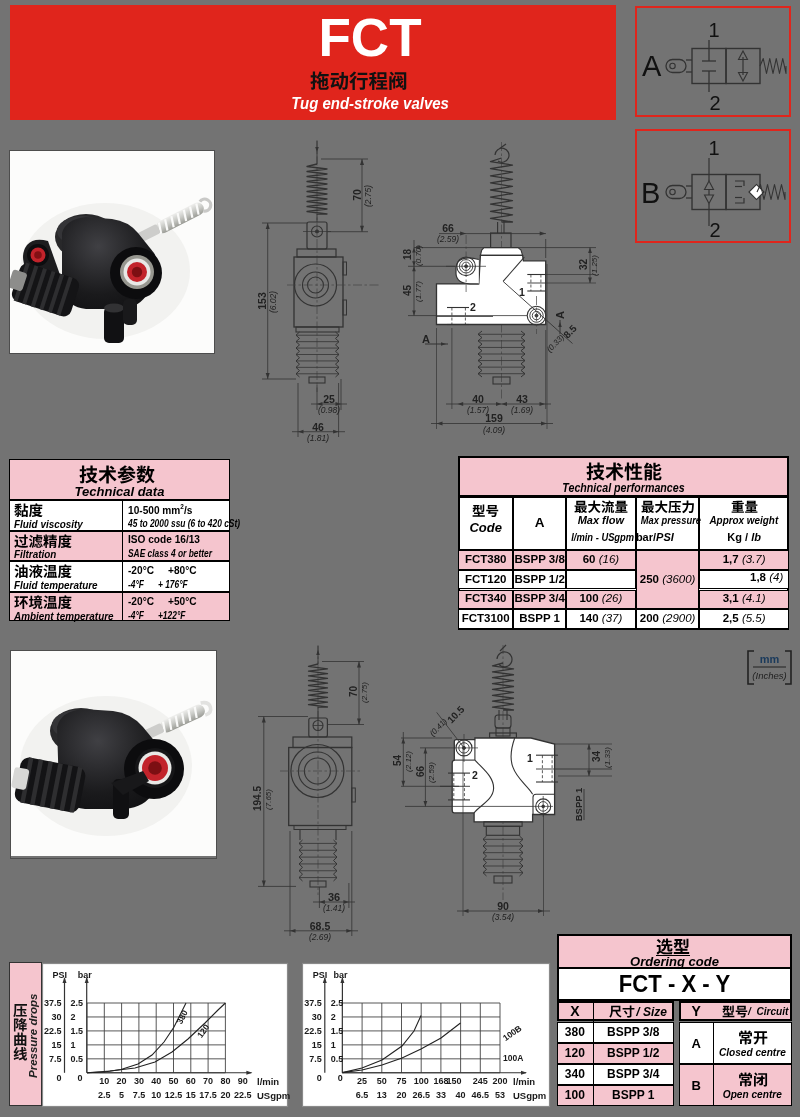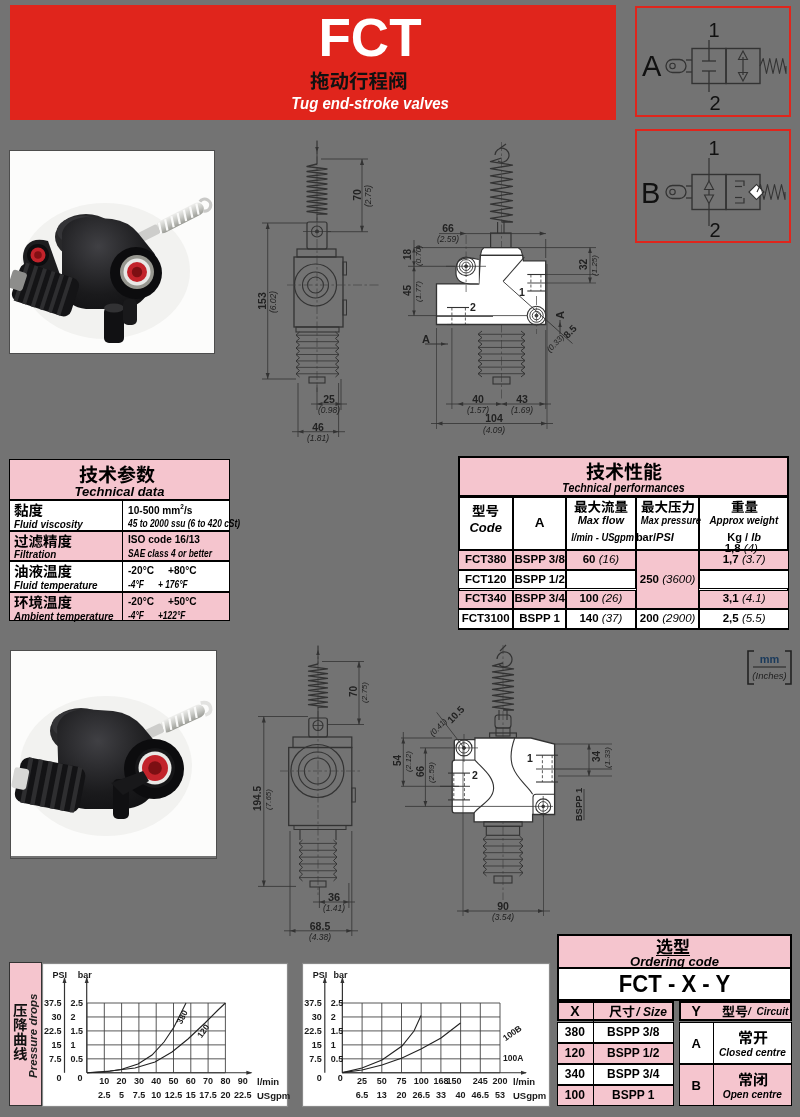--- a/index.html
+++ b/index.html
@@ -279,21 +279,21 @@
 <div class="abs" style="left:513.4px;top:552.65px;width:52.5px;text-align:center;font-weight:bold;font-size:11.5px">BSPP 3/8</div>
 <div class="abs" style="left:565.9px;top:552.65px;width:70px;text-align:center;font-size:11.5px"><b>60</b> <i>(16)</i></div>
 <div class="abs" style="left:699.3px;top:552.65px;width:89.7px;text-align:center;font-size:11.5px"><b>1,7</b> <i>(3.7)</i></div>
 <div class="abs" style="left:458px;top:569.6px;width:55.4px;height:19.9px;background:#fff;border:1px solid #000;box-sizing:border-box"></div>
 <div class="abs" style="left:513.4px;top:569.6px;width:52.5px;height:19.9px;background:#fff;border:1px solid #000;box-sizing:border-box"></div>
 <div class="abs" style="left:565.9px;top:569.6px;width:70px;height:19.9px;background:#fff;border:1px solid #000;box-sizing:border-box"></div>
 <div class="abs" style="left:699.3px;top:569.6px;width:89.7px;height:19.9px;background:#fff;border:1px solid #000;box-sizing:border-box"></div>
 <div class="abs" style="left:458px;top:572.55px;width:55.4px;text-align:center;font-weight:bold;font-size:11.5px">FCT120</div>
 <div class="abs" style="left:513.4px;top:572.55px;width:52.5px;text-align:center;font-weight:bold;font-size:11.5px">BSPP 1/2</div>
 <div class="abs" style="left:565.9px;top:601px;width:70px;text-align:center;font-size:11.5px"><b>80</b> <i>(21)</i></div>
-<div class="abs" style="left:699.3px;top:542px;width:84px;text-align:center;font-size:11.5px"><b>1,8</b> <i>(4)</i></div>
+<div class="abs" style="left:699.3px;top:571px;width:84px;text-align:right;font-size:11.5px"><b>1,8</b> <i>(4)</i></div>
 <div class="abs" style="left:458px;top:589.5px;width:55.4px;height:19.9px;background:#f5c5ce;border:1px solid #000;box-sizing:border-box"></div>
 <div class="abs" style="left:513.4px;top:589.5px;width:52.5px;height:19.9px;background:#f5c5ce;border:1px solid #000;box-sizing:border-box"></div>
 <div class="abs" style="left:565.9px;top:589.5px;width:70px;height:19.9px;background:#f5c5ce;border:1px solid #000;box-sizing:border-box"></div>
 <div class="abs" style="left:699.3px;top:589.5px;width:89.7px;height:19.9px;background:#f5c5ce;border:1px solid #000;box-sizing:border-box"></div>
 <div class="abs" style="left:458px;top:592.45px;width:55.4px;text-align:center;font-weight:bold;font-size:11.5px">FCT340</div>
 <div class="abs" style="left:513.4px;top:592.45px;width:52.5px;text-align:center;font-weight:bold;font-size:11.5px">BSPP 3/4</div>
 <div class="abs" style="left:565.9px;top:592.45px;width:70px;text-align:center;font-size:11.5px"><b>100</b> <i>(26)</i></div>
 <div class="abs" style="left:699.3px;top:592.45px;width:89.7px;text-align:center;font-size:11.5px"><b>3,1</b> <i>(4.1)</i></div>
 <div class="abs" style="left:458px;top:609.4px;width:55.4px;height:20.1px;background:#fff;border:1px solid #000;box-sizing:border-box"></div>
 <div class="abs" style="left:513.4px;top:609.4px;width:52.5px;height:20.1px;background:#fff;border:1px solid #000;box-sizing:border-box"></div>
@@ -455,21 +455,21 @@
 <div class="abs" style="left:519px;top:286px;font-size:10.5px;font-weight:bold;color:#222">1</div>
 <div class="abs" style="left:470px;top:301px;font-size:10.5px;font-weight:bold;color:#222">2</div>
 <div class="abs" style="left:422px;top:333px;font-size:11px;font-weight:bold;color:#222">A</div>
 <div class="abs" style="left:556px;top:309px;font-size:11px;font-weight:bold;color:#222;transform:rotate(-90deg)">A</div>
 <div class="abs" style="left:563px;top:326px;font-size:10px;font-weight:bold;color:#222;transform:rotate(-46deg)">8.5</div>
 <div class="abs" style="left:545px;top:339px;font-size:8px;font-style:italic;color:#222;transform:rotate(-46deg)">(0.33)</div>
 <div style="position:absolute;left:438px;top:392.5px;width:80px;text-align:center;font-size:10.5px;font-weight:bold;color:#222">40</div>
     <div style="position:absolute;left:438px;top:405px;width:80px;text-align:center;font-size:8.5px;font-style:italic;color:#222">(1.57)</div>
 <div style="position:absolute;left:482px;top:392.5px;width:80px;text-align:center;font-size:10.5px;font-weight:bold;color:#222">43</div>
     <div style="position:absolute;left:482px;top:405px;width:80px;text-align:center;font-size:8.5px;font-style:italic;color:#222">(1.69)</div>
-<div style="position:absolute;left:454px;top:412px;width:80px;text-align:center;font-size:10.5px;font-weight:bold;color:#222">104</div>
+<div style="position:absolute;left:454px;top:412px;width:80px;text-align:center;font-size:10.5px;font-weight:bold;color:#222">159</div>
     <div style="position:absolute;left:454px;top:424.5px;width:80px;text-align:center;font-size:8.5px;font-style:italic;color:#222">(4.09)</div>
 <svg class="abs" style="left:248px;top:643px" width="125" height="302" viewBox="248 643 125 302">
       <line x1="318" y1="645" x2="318" y2="895" stroke="#444" stroke-width="0.7" stroke-dasharray="9,2.5,2.5,2.5"></line>
       <line x1="318" y1="646" x2="318" y2="664" stroke="#333" stroke-width="0.9"></line>
       <path d="M0,0 L-5,1.8 L-5,-1.8 Z" fill="#333" stroke="none" transform="translate(318,650) rotate(-90)"></path>
       <polyline points="318,664 308.5,666.389 327.5,668.778 308.5,671.167 327.5,673.556 308.5,675.944 327.5,678.333 308.5,680.722 327.5,683.111 308.5,685.5 327.5,687.889 308.5,690.278 327.5,692.667 308.5,695.056 327.5,697.444 308.5,699.833 327.5,702.222 308.5,704.611 327.5,707 318,707" fill="none" stroke="#333" stroke-width="1.3" stroke-linejoin="round"></polyline>
       <line x1="318" y1="707" x2="318" y2="720" stroke="#333" stroke-width="0.9"></line>
       <rect x="308.8" y="718" width="18.6" height="19" rx="2" fill="none" stroke="#333" stroke-width="1.2"></rect>
       <circle cx="318" cy="725.5" r="5" fill="none" stroke="#333" stroke-width="1.1"></circle>
       <line x1="313" y1="725.5" x2="323" y2="725.5" stroke="#333" stroke-width="0.8"></line>
@@ -513,21 +513,21 @@
       <path d="M0,0 L-5.5,1.9 L-5.5,-1.9 Z" fill="#333" stroke="none" transform="translate(290,930.8) rotate(180)"></path>
       <path d="M0,0 L-5.5,1.9 L-5.5,-1.9 Z" fill="#333" stroke="none" transform="translate(351.8,930.8) rotate(0)"></path>
     </svg>
 <div style="position:absolute;left:313px;top:686px;width:80px;text-align:center;font-size:10px;font-weight:bold;color:#222;transform:rotate(-90deg)">70</div>
     <div style="position:absolute;left:324px;top:688px;width:80px;text-align:center;font-size:8px;font-style:italic;color:#222;transform:rotate(-90deg)">(2.75)</div>
 <div style="position:absolute;left:217px;top:793px;width:80px;text-align:center;font-size:10px;font-weight:bold;color:#222;transform:rotate(-90deg)">194.5</div>
     <div style="position:absolute;left:228px;top:795px;width:80px;text-align:center;font-size:8px;font-style:italic;color:#222;transform:rotate(-90deg)">(7.65)</div>
 <div style="position:absolute;left:294px;top:890.5px;width:80px;text-align:center;font-size:11px;font-weight:bold;color:#222">36</div>
     <div style="position:absolute;left:294px;top:903px;width:80px;text-align:center;font-size:8.5px;font-style:italic;color:#222">(1.41)</div>
 <div style="position:absolute;left:280px;top:919.5px;width:80px;text-align:center;font-size:10.5px;font-weight:bold;color:#222">68.5</div>
-    <div style="position:absolute;left:280px;top:932px;width:80px;text-align:center;font-size:8.5px;font-style:italic;color:#222">(4.38)</div>
+    <div style="position:absolute;left:280px;top:932px;width:80px;text-align:center;font-size:8.5px;font-style:italic;color:#222">(2.69)</div>
 <svg class="abs" style="left:380px;top:643px" width="240" height="290" viewBox="380 643 240 290">
       <line x1="503" y1="645" x2="503" y2="900" stroke="#444" stroke-width="0.7" stroke-dasharray="9,2.5,2.5,2.5"></line>
       <path d="M497,659 a7.5,7.5 0 1,1 2,5.5 M500,651 l6,-6" fill="none" stroke="#333" stroke-width="1.2"></path>
       <polyline points="503,663 492.5,665.938 513.5,668.875 492.5,671.812 513.5,674.75 492.5,677.688 513.5,680.625 492.5,683.562 513.5,686.5 492.5,689.438 513.5,692.375 492.5,695.312 513.5,698.25 492.5,701.188 513.5,704.125 492.5,707.062 513.5,710 503,710" fill="none" stroke="#333" stroke-width="1.3" stroke-linejoin="round"></polyline>
       <line x1="499" y1="710" x2="499" y2="720" stroke="#333" stroke-width="1.1"></line>
       <line x1="507" y1="710" x2="507" y2="720" stroke="#333" stroke-width="1.1"></line>
       <rect x="495" y="715" width="16" height="13" rx="3" fill="none" stroke="#333" stroke-width="1.1"></rect>
       <rect x="496" y="728" width="14" height="8" rx="0" fill="none" stroke="#333" stroke-width="1.1"></rect>
       <rect x="489.6" y="733" width="26.8" height="4.8" rx="0" fill="none" stroke="#333" stroke-width="1.2"></rect>
       <path d="M474.9,738 L531,738 L554.6,744 L554.6,814.5 L532.6,814.5 L532.6,821.8 L474.1,821.8 L474.1,812.9 L454.2,812.9 Q452.2,812.9 452.2,810 L452.2,763 Q452.2,760.1 454.9,760.1 L454.3,760.1 L454.3,741.7 Q454.3,739.7 456.3,739.7 L474.9,739.7 Z" fill="#fff" stroke="#333" stroke-width="1.3"></path>

